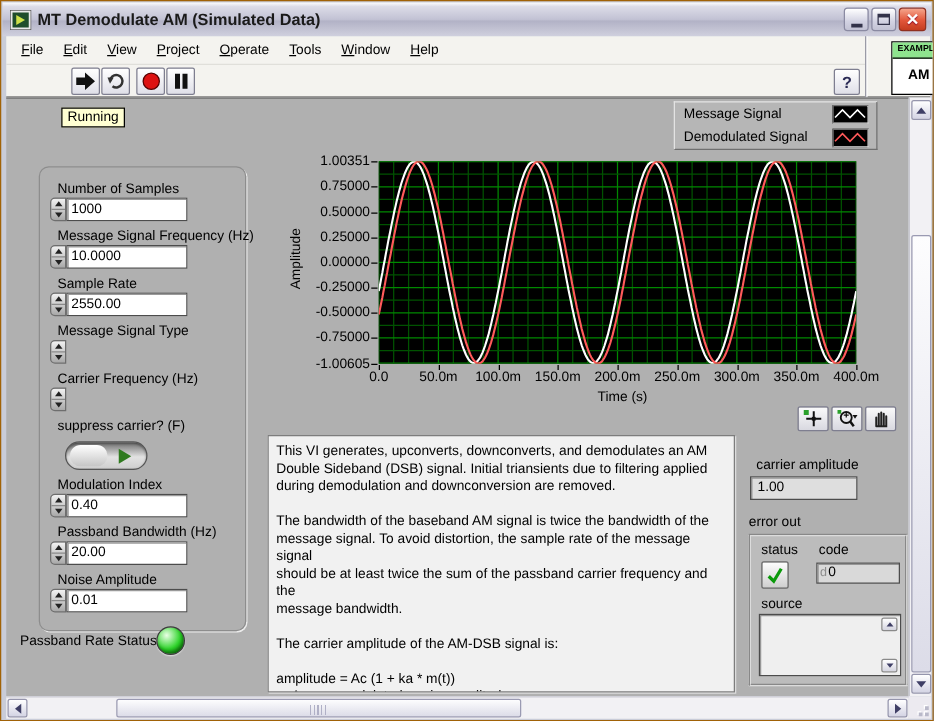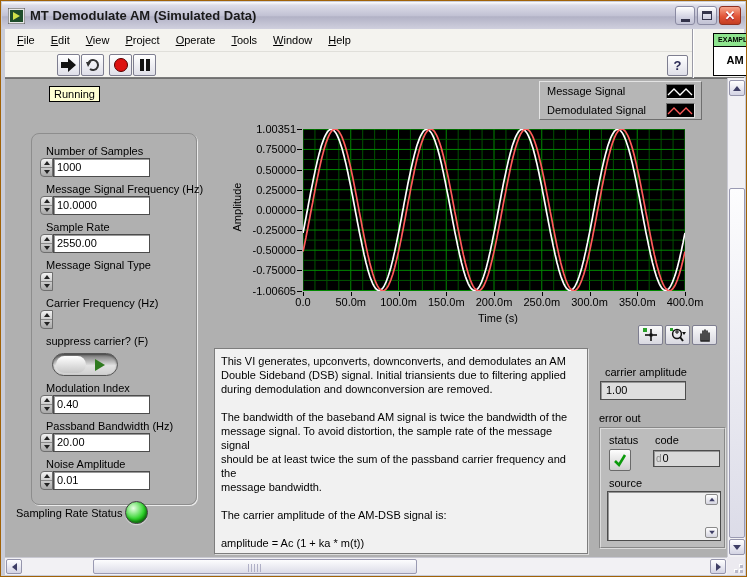--- a/index.html
+++ b/index.html
@@ -287,21 +287,21 @@
               <div class="tri-up"></div>
             </div>
             <div>
               <div class="tri-dn"></div>
             </div>
           </div>
           <div class="ctl-value">0.01</div>
         </div>
       </div>
 
-    <div class="sampling-label">Sampling Rate Status</div>
+    <div class="sampling-label">Passband Rate Status</div>
     <div class="led" id="led" style="background: radial-gradient(circle at 35% 30%, rgb(234, 255, 230), rgb(46, 212, 42) 55%, rgb(12, 122, 8) 95%);"></div>
 
     <div class="legend" id="legend">
         <div class="legend-row">
           <div class="lbl">Message Signal</div>
           <div class="sample"><svg width="27" height="13" viewBox="0 0 27 13">
               <polyline points="1,9 7,3 13,9 19,3 25,9" fill="none" stroke="#ffffff" stroke-width="1.3"></polyline>
             </svg></div>
         </div>
         <div class="legend-row">

